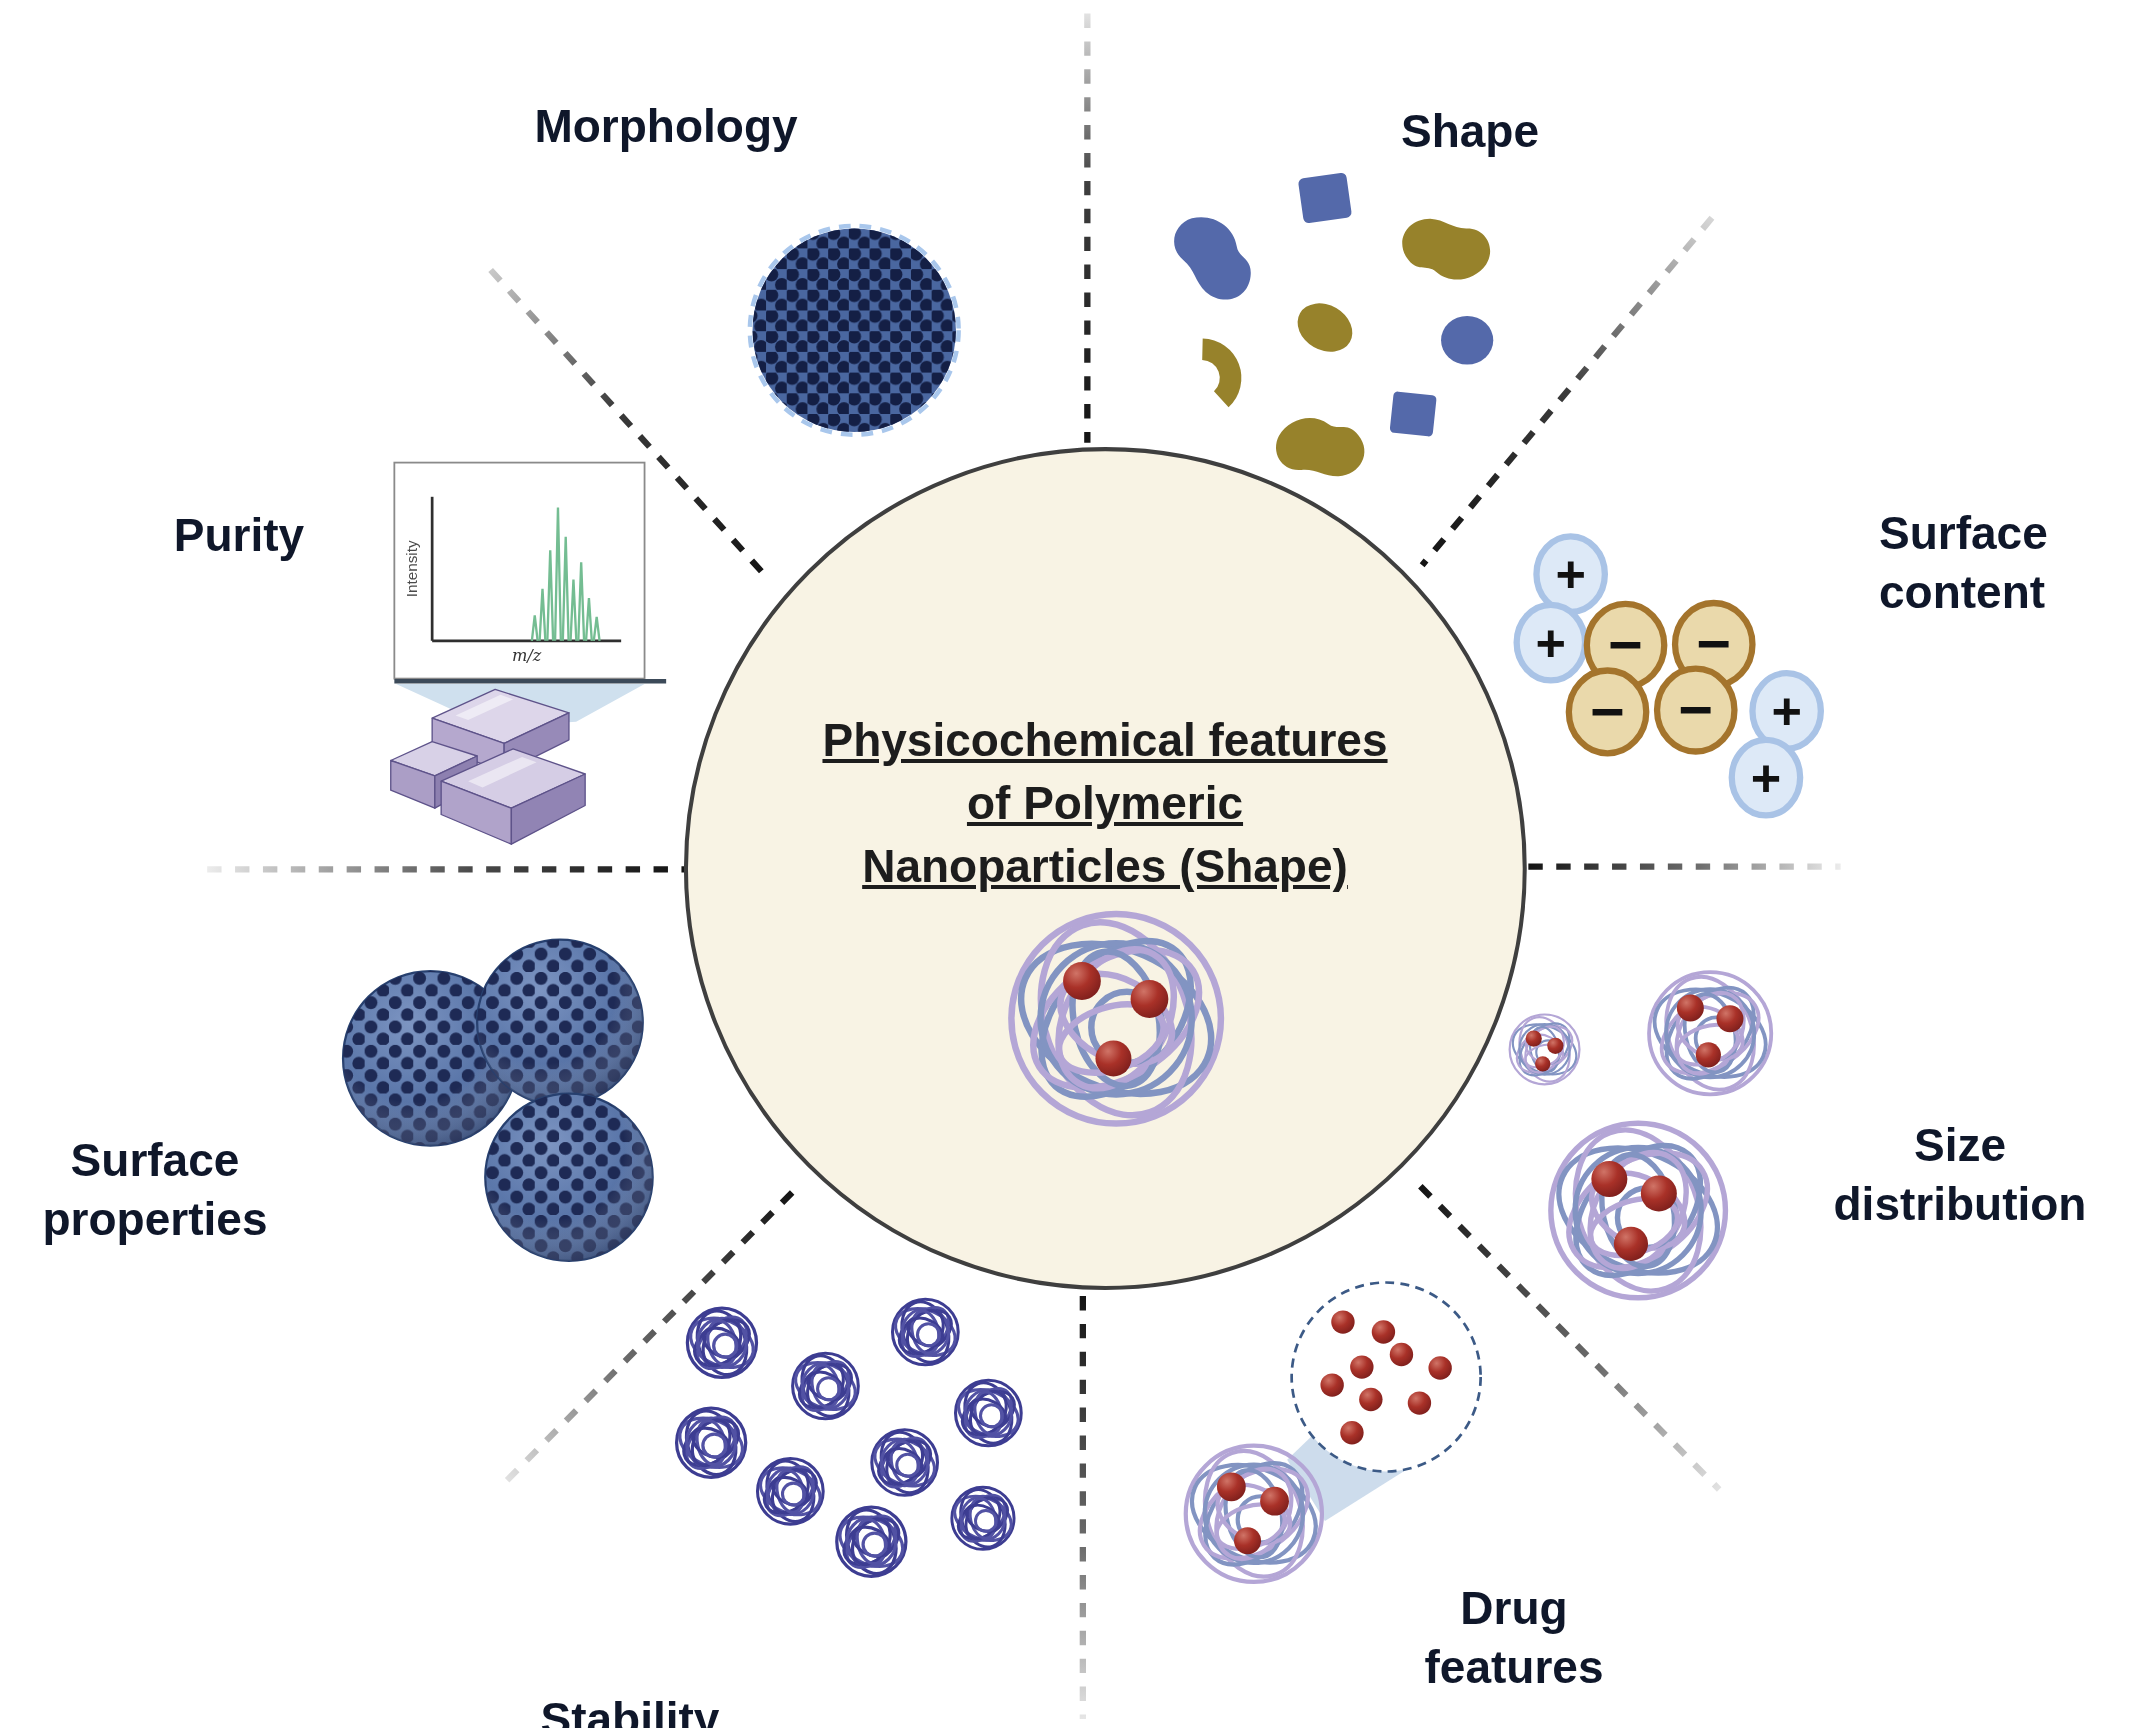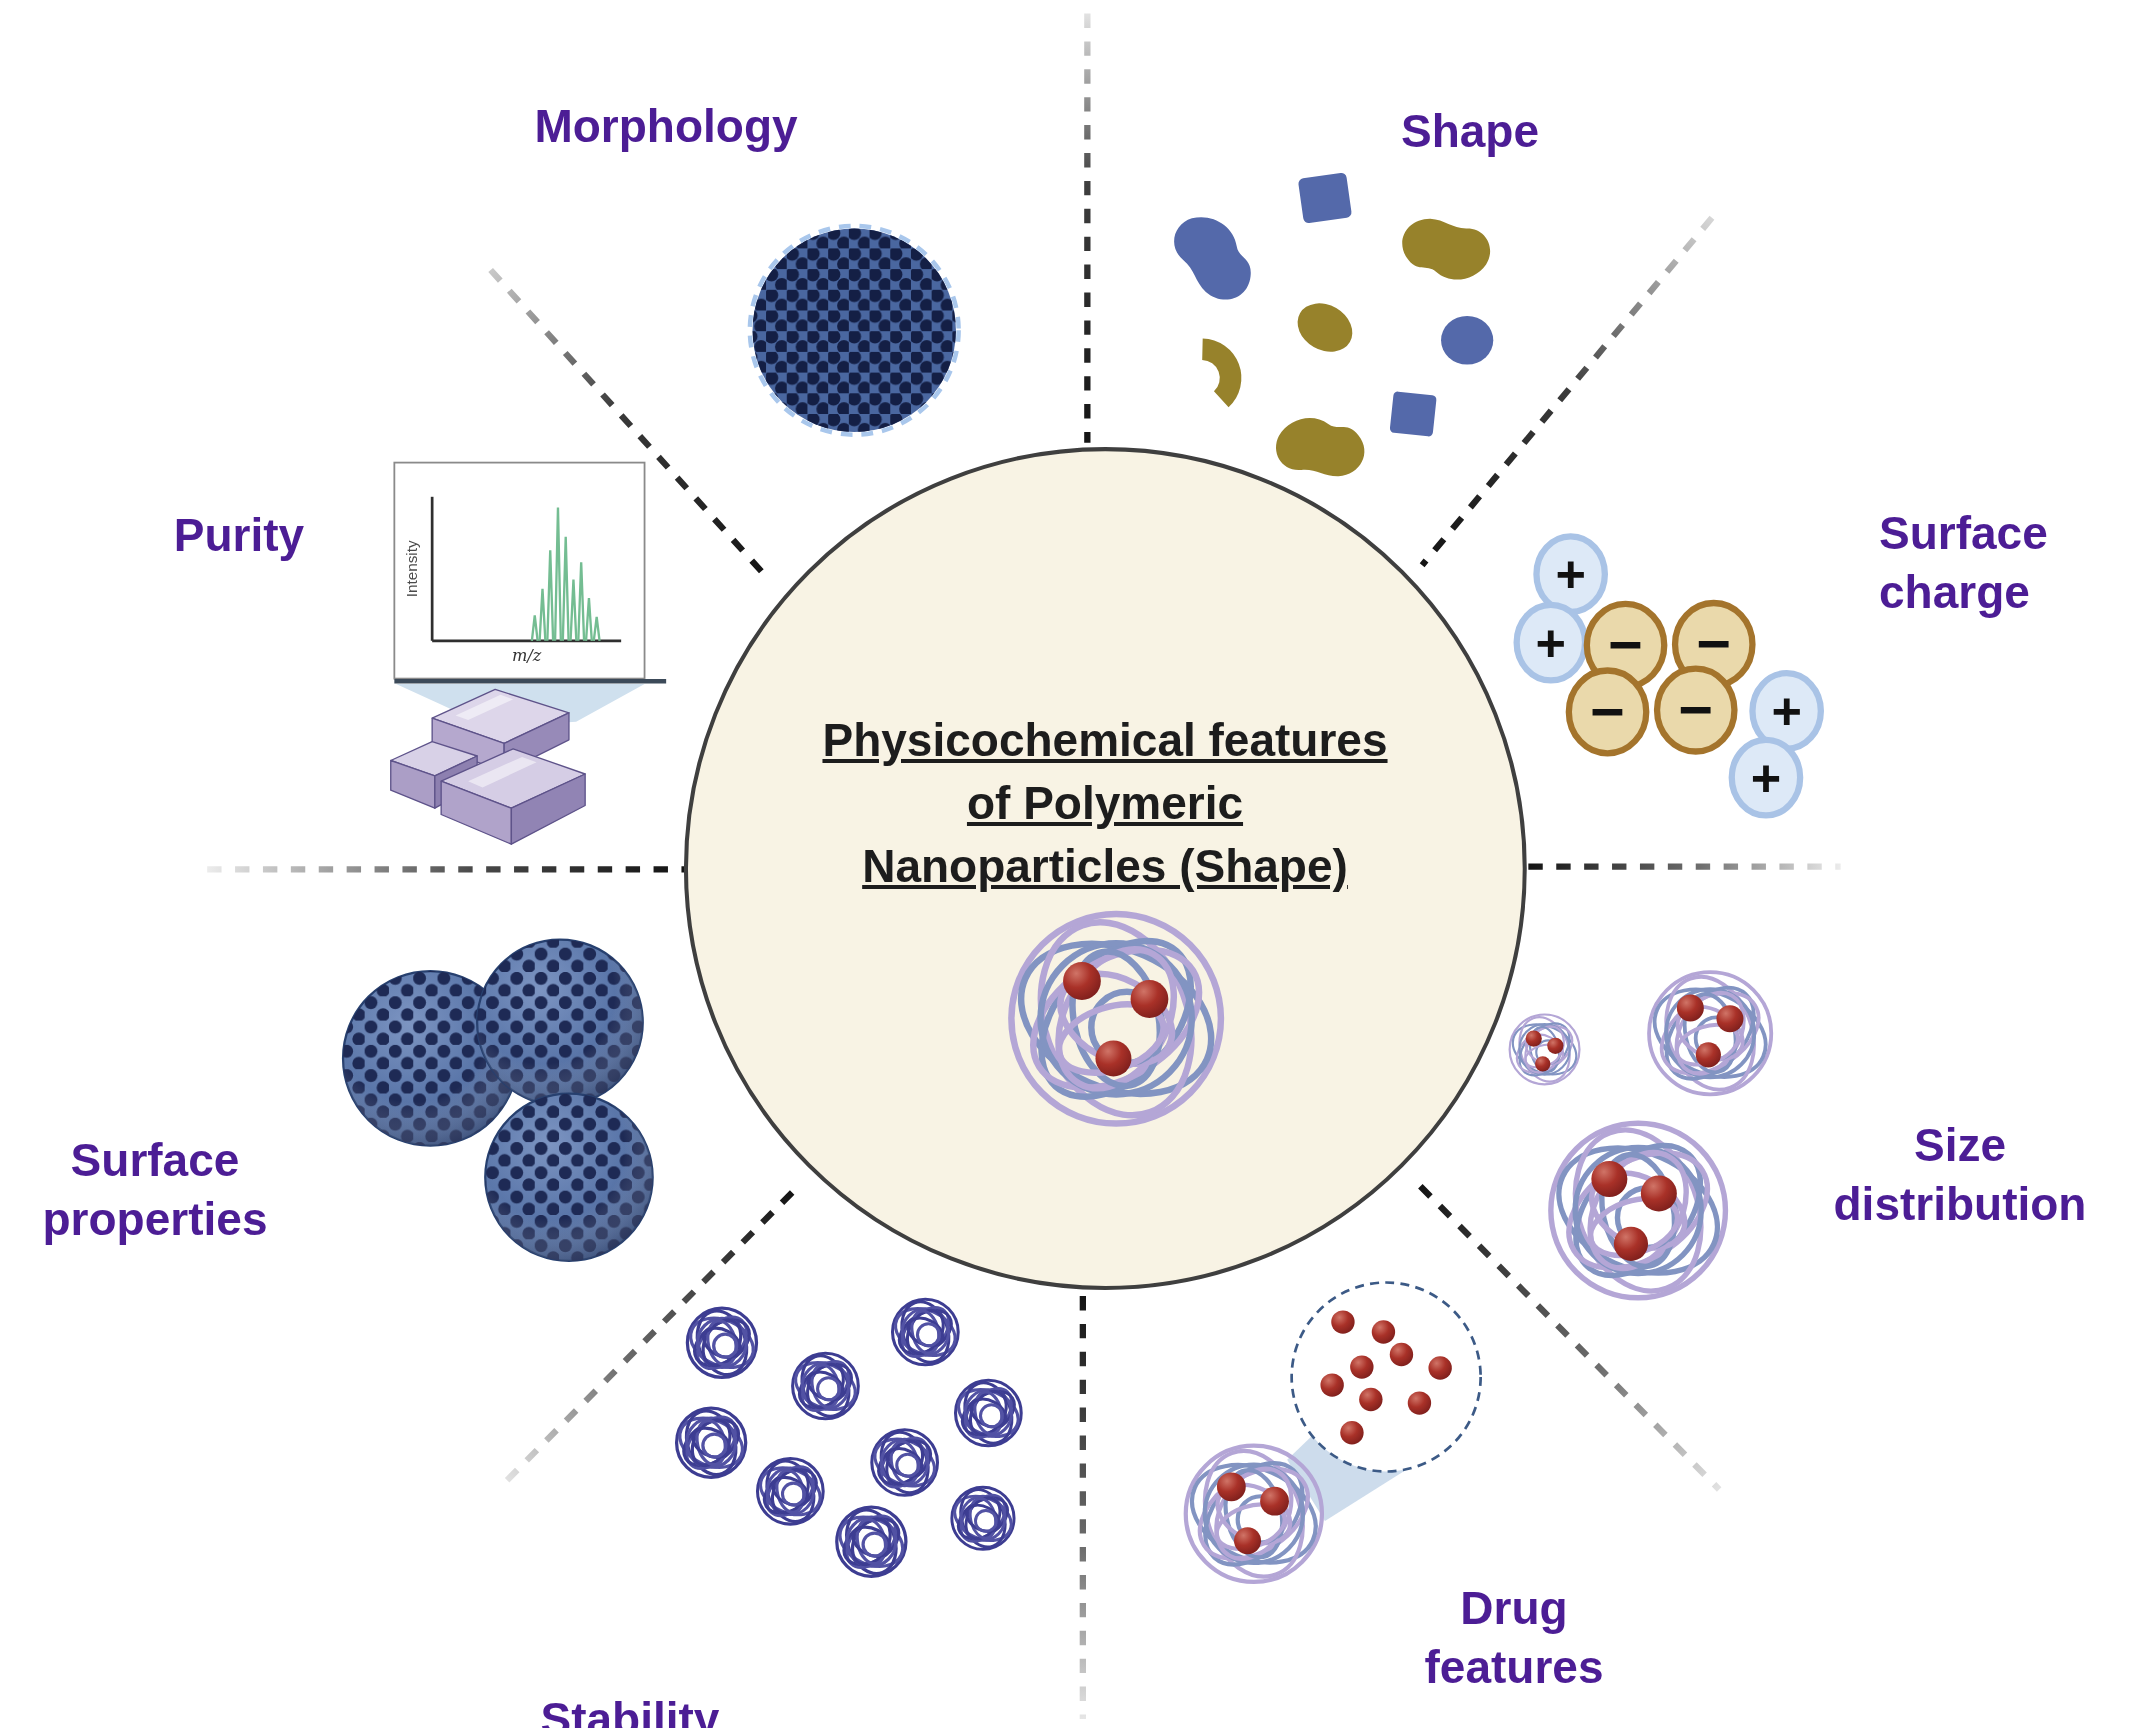--- a/index.html
+++ b/index.html
@@ -1,19 +1,19 @@
 <!DOCTYPE html>
 <html style="font-size:14.4px"><head>
 <meta charset="utf-8">
 <style>
   html,body{margin:0;padding:0;background:#ffffff;}
   .canvas{position:relative;width:2154px;height:1728px;background:#ffffff;overflow:hidden;
           font-family:"Liberation Sans",sans-serif;}
   .canvas svg.gfx{position:absolute;left:0;top:0;}
-  .label{position:absolute;font-weight:700;font-size:46px;line-height:59px;color:#4c1d95;
+  .label{position:absolute;font-weight:700;font-size:46px;line-height:59px;color:#0f172a;
          white-space:nowrap;}
   .center-x{transform:translateX(-50%);}
   .ta-c{text-align:center;}
   .ta-l{text-align:left;}
   .title-block{position:absolute;font-weight:700;font-size:46px;line-height:63px;color:#1d1d1d;
                text-align:center;transform:translateX(-50%);white-space:nowrap;}
   .sign{font-family:"Liberation Sans",sans-serif;font-weight:700;fill:#111111;}
   .sign-plus{font-size:58px;}
   .sign-minus{font-size:66px;}
   .axis-label{font-family:"Liberation Sans",sans-serif;font-size:17px;fill:#4a4a4a;}
@@ -301,21 +301,21 @@
       </g>
     </g>
   </svg>
 
   <div class="label center-x ta-c" style="left:666px;  top:97px;">Morphology</div>
 
   <div class="label center-x ta-c" style="left:1470px; top:94px;margin-top:8px;">Shape</div>
 
   <div class="label ta-l" style="left:1879px; top:504px;">
     <div>Surface</div>
-    <div>charge</div>
+    <div>content</div>
   </div>
 
   <div class="label center-x ta-c" style="left:239px; top:506px;">Purity</div>
 
   <div class="label center-x ta-c" style="left:155px; top:1131px;">
     <div>Surface</div>
     <div>properties</div>
   </div>
 
   <div class="label center-x ta-c" style="left:1960px; top:1116px;">

